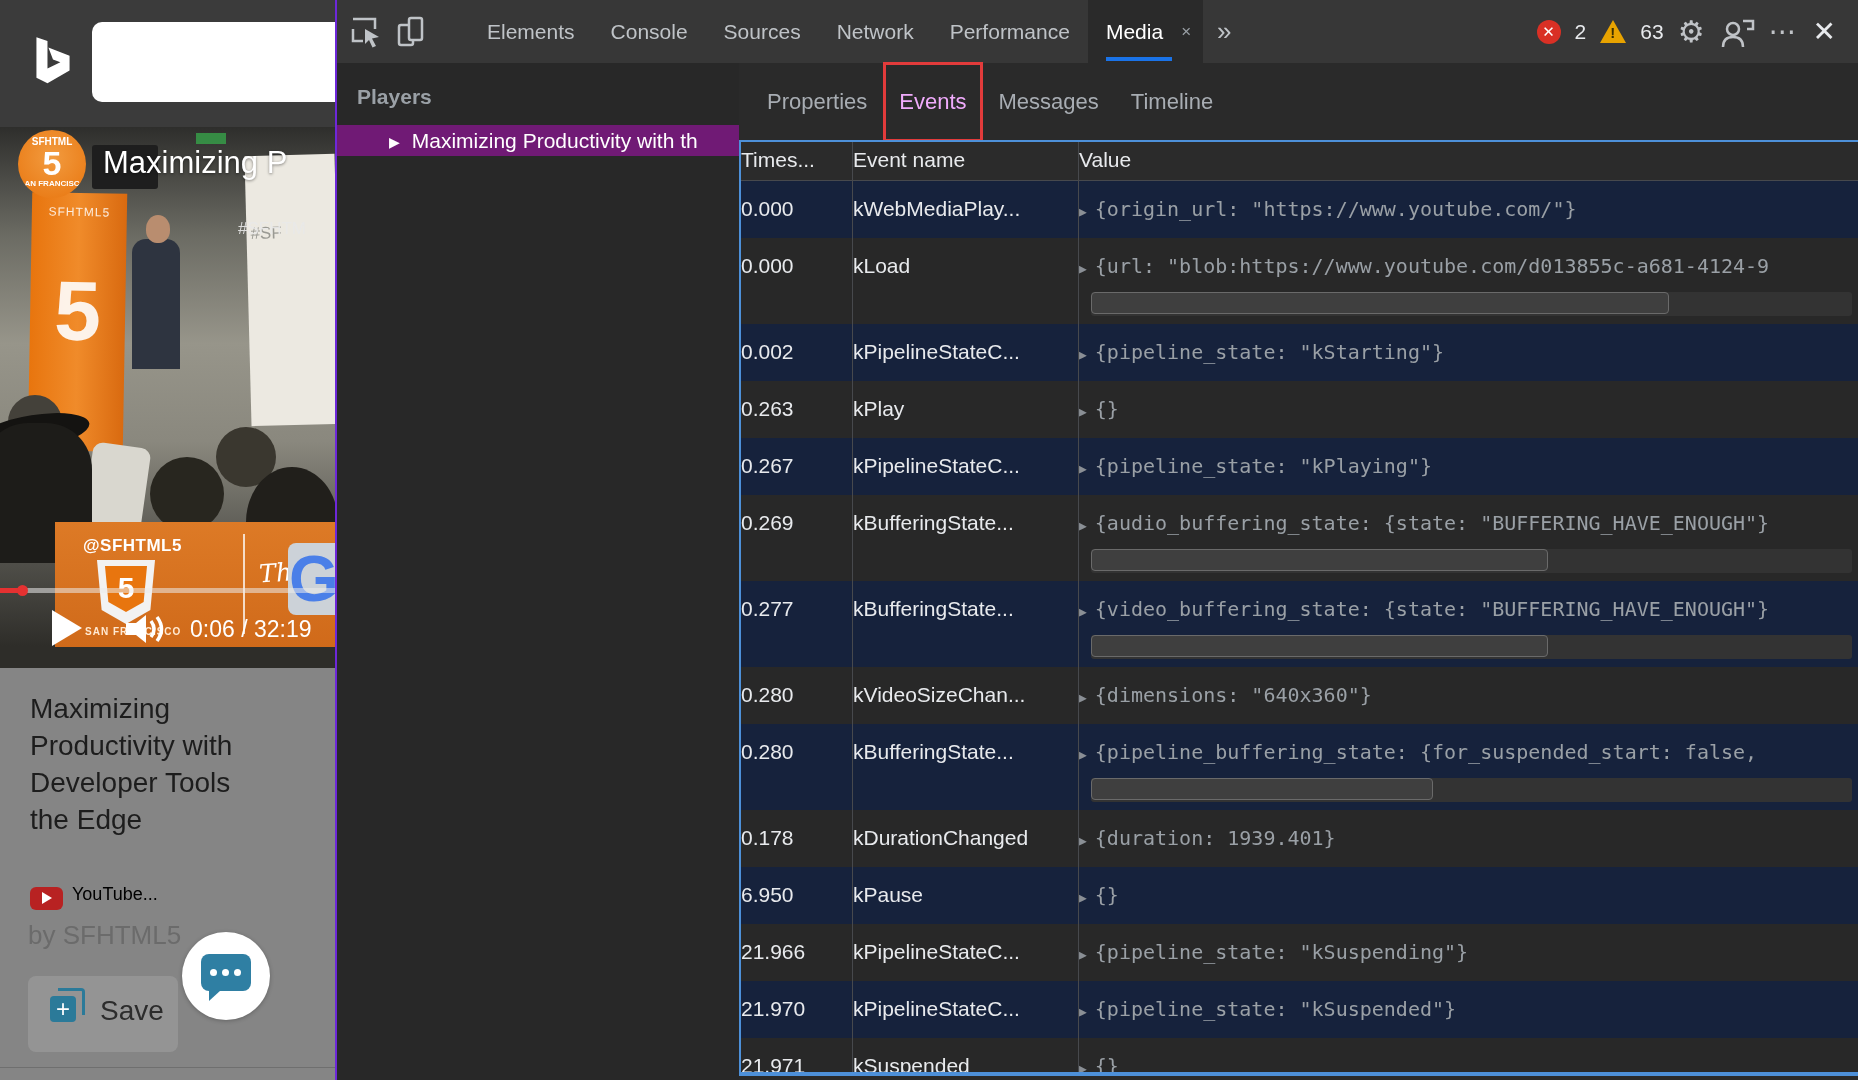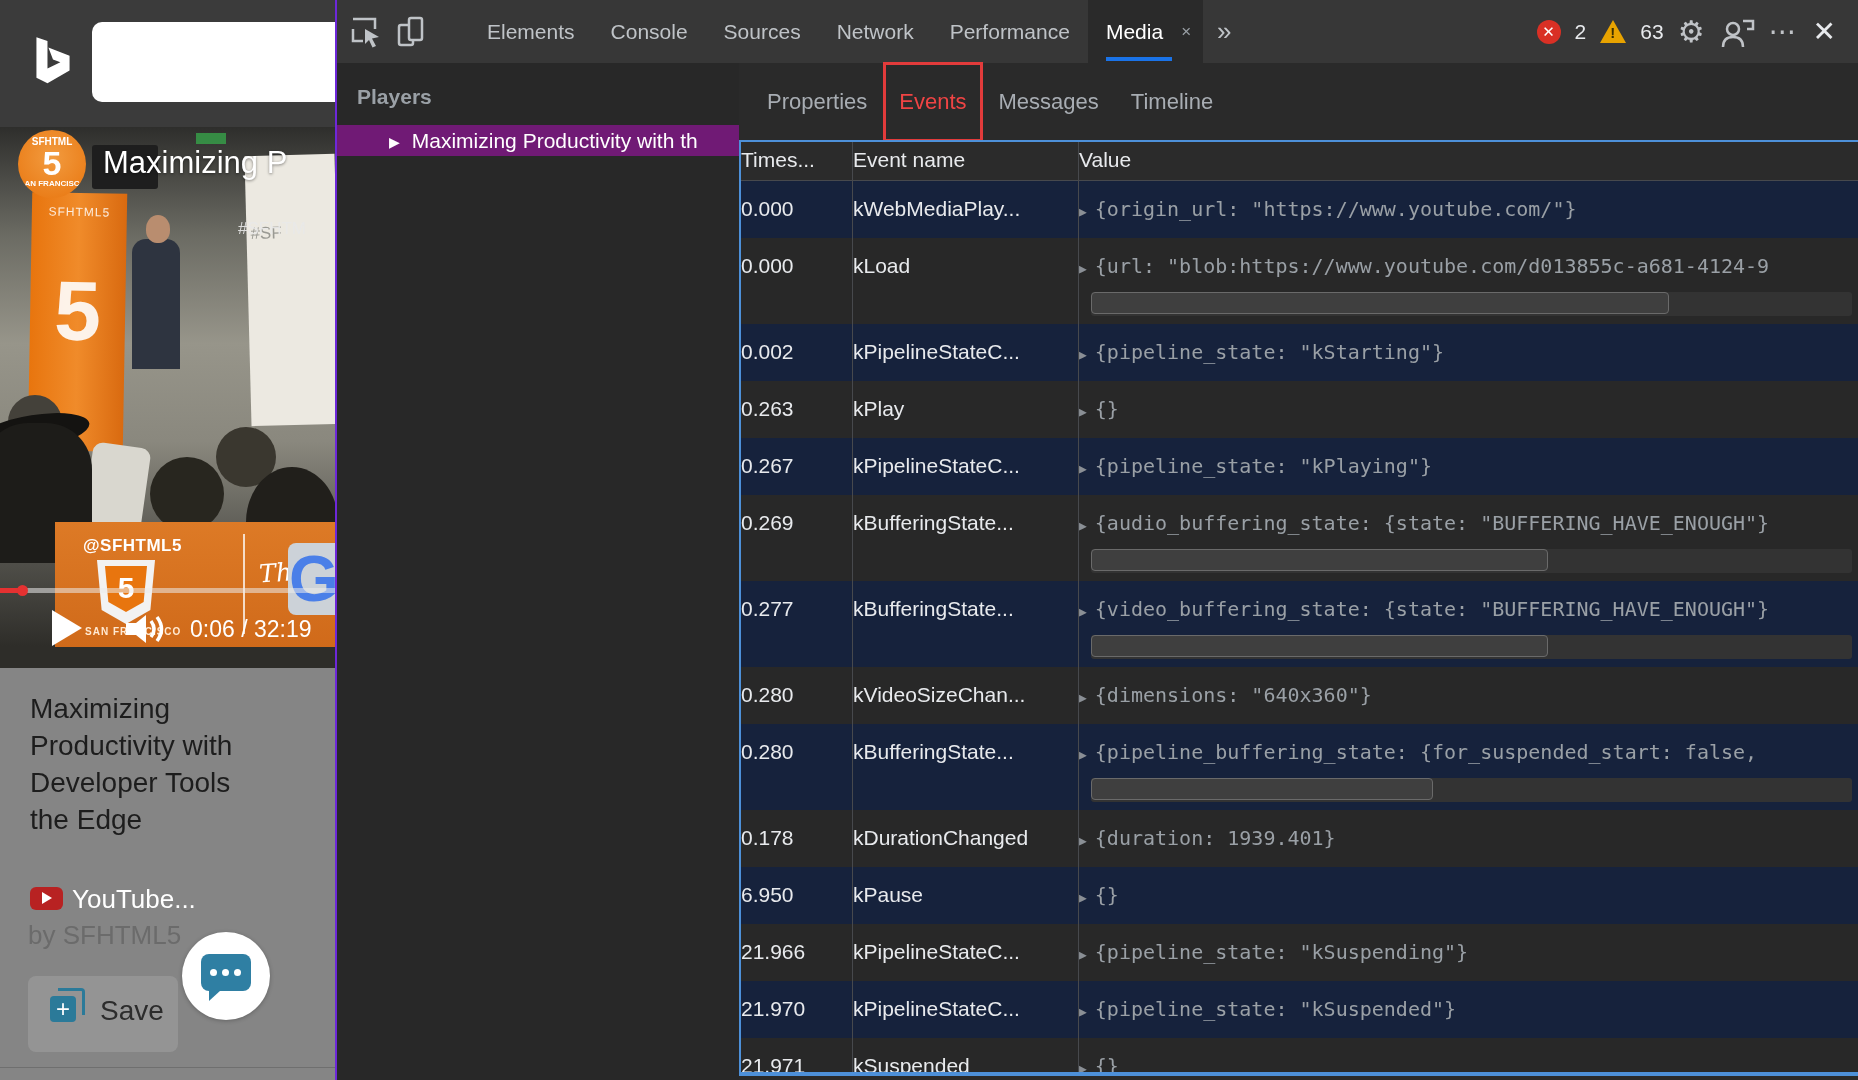--- a/index.html
+++ b/index.html
@@ -58,21 +58,21 @@
   #overlay-title{position:absolute;left:103px;top:18px;color:#fff;font-size:31px;white-space:nowrap;
     text-shadow:0 1px 3px rgba(0,0,0,.45);}
   #overlay-hash{position:absolute;left:238px;top:92px;color:#e9e9e9;font-size:17px;opacity:.9;}
   
   #below{position:absolute;left:0;top:668px;width:335px;height:412px;background:#858585;}
   #vid-title{position:absolute;left:30px;top:22px;width:290px;color:#1d1d1d;font-size:28px;line-height:37px;}
   #yt-row{position:absolute;left:30px;top:218px;height:26px;}
   #yt-icon{position:absolute;left:0;top:1px;width:33px;height:23px;background:#b82222;border-radius:6px;}
   #yt-icon:before{content:"";position:absolute;left:12px;top:5px;border-left:10px solid #fff;
     border-top:6px solid transparent;border-bottom:6px solid transparent;}
-  #yt-name{position:absolute;left:42px;top:-2px;color:#ffffff;font-size:26px;white-space:nowrap;}
+  #yt-name{position:absolute;left:42px;top:-2px;color:#000000;font-size:18px;white-space:nowrap;}
   #byline{position:absolute;left:28px;top:252px;color:#6b6b6b;font-size:26px;}
   #fab{position:absolute;left:182px;top:264px;width:88px;height:88px;border-radius:50%;background:#fff;box-shadow:0 1px 4px rgba(0,0,0,.25);}
   #fab-bubble{position:absolute;left:19px;top:22px;width:50px;height:37px;background:#2f7fa3;border-radius:8px;}
   #fab-bubble:after{content:"";position:absolute;left:8px;bottom:-10px;border-top:11px solid #2f7fa3;
     border-right:12px solid transparent;}
   .fab-dot{position:absolute;top:15px;width:7px;height:7px;border-radius:50%;background:#fff;}
   #save-btn{position:absolute;left:28px;top:308px;width:142px;height:76px;background:#949494;border-radius:8px;padding-left:8px;}
   #save-icon{position:absolute;left:22px;top:20px;width:26px;height:26px;background:#2b7a99;border-radius:4px;}
   #save-icon:before{content:"+";position:absolute;left:0;width:26px;text-align:center;top:-1px;color:#fff;font-size:24px;}
   #save-icon:after{content:"";position:absolute;left:8px;top:-8px;width:24px;height:24px;border:3px solid #2b7a99;
@@ -102,21 +102,21 @@
   
   #dt-side{position:absolute;left:0;top:63px;width:402px;height:1017px;background:#282828;overflow:hidden;}
   #players-label{position:absolute;left:20px;top:22px;color:#9aa0a6;font-size:21px;font-weight:bold;}
   #player-item{position:absolute;left:0;top:62px;width:402px;height:31px;background:#701a75;
     color:#fff;font-size:21px;line-height:31px;white-space:nowrap;overflow:hidden;}
   #player-item .arrow{display:inline-block;margin:0 12px 0 52px;font-size:14px;vertical-align:1px;}
   
   #dt-subtabs{position:absolute;left:402px;top:63px;width:1121px;height:77px;background:#2a2a2a;
     display:flex;align-items:center;padding-left:12px;box-sizing:border-box;}
   .subtab{color:#a8adb3;font-size:22px;padding:6px 16px;position:relative;flex:none;}
-  .subtab.active{color:#ef4444;border:3px solid #e23b3b;padding:24px 13px;}
+  .subtab.active{color:#f0abfc;border:3px solid #e23b3b;padding:24px 13px;}
   .subtab.active:after{content:"";position:absolute;left:6px;right:6px;bottom:-14px;height:4px;background:#1a73e8;}
   
   #dt-table{position:absolute;left:402px;top:140px;width:1121px;height:935px;
     border:2px solid #4d90d9;border-right:none;box-sizing:border-box;overflow:hidden;background:#282828;}
   .trow{display:grid;grid-template-columns:112px 226px 1fr;}
   .trow.head{height:38px;background:#2b2b2b;border-bottom:1px solid #47494d;}
   .trow.head .tcell{color:#e8eaed;font-size:21px;line-height:36px;}
   .tcell{padding:0 0 0 0;border-right:1px solid #47494d;overflow:hidden;white-space:nowrap;box-sizing:border-box;}
   .tcell.val{border-right:none;position:relative;}
   .trow.r{height:57px;}

